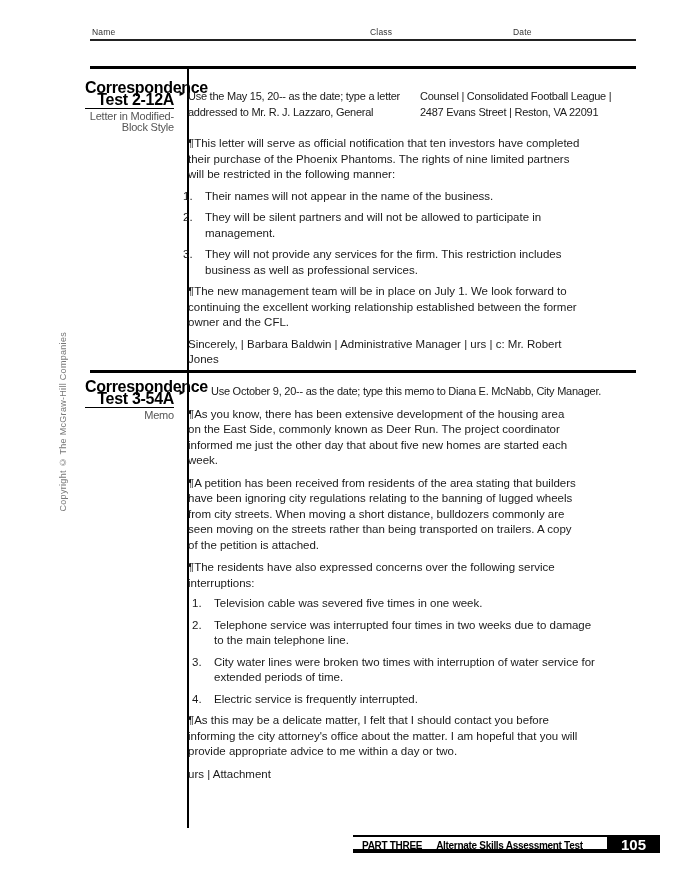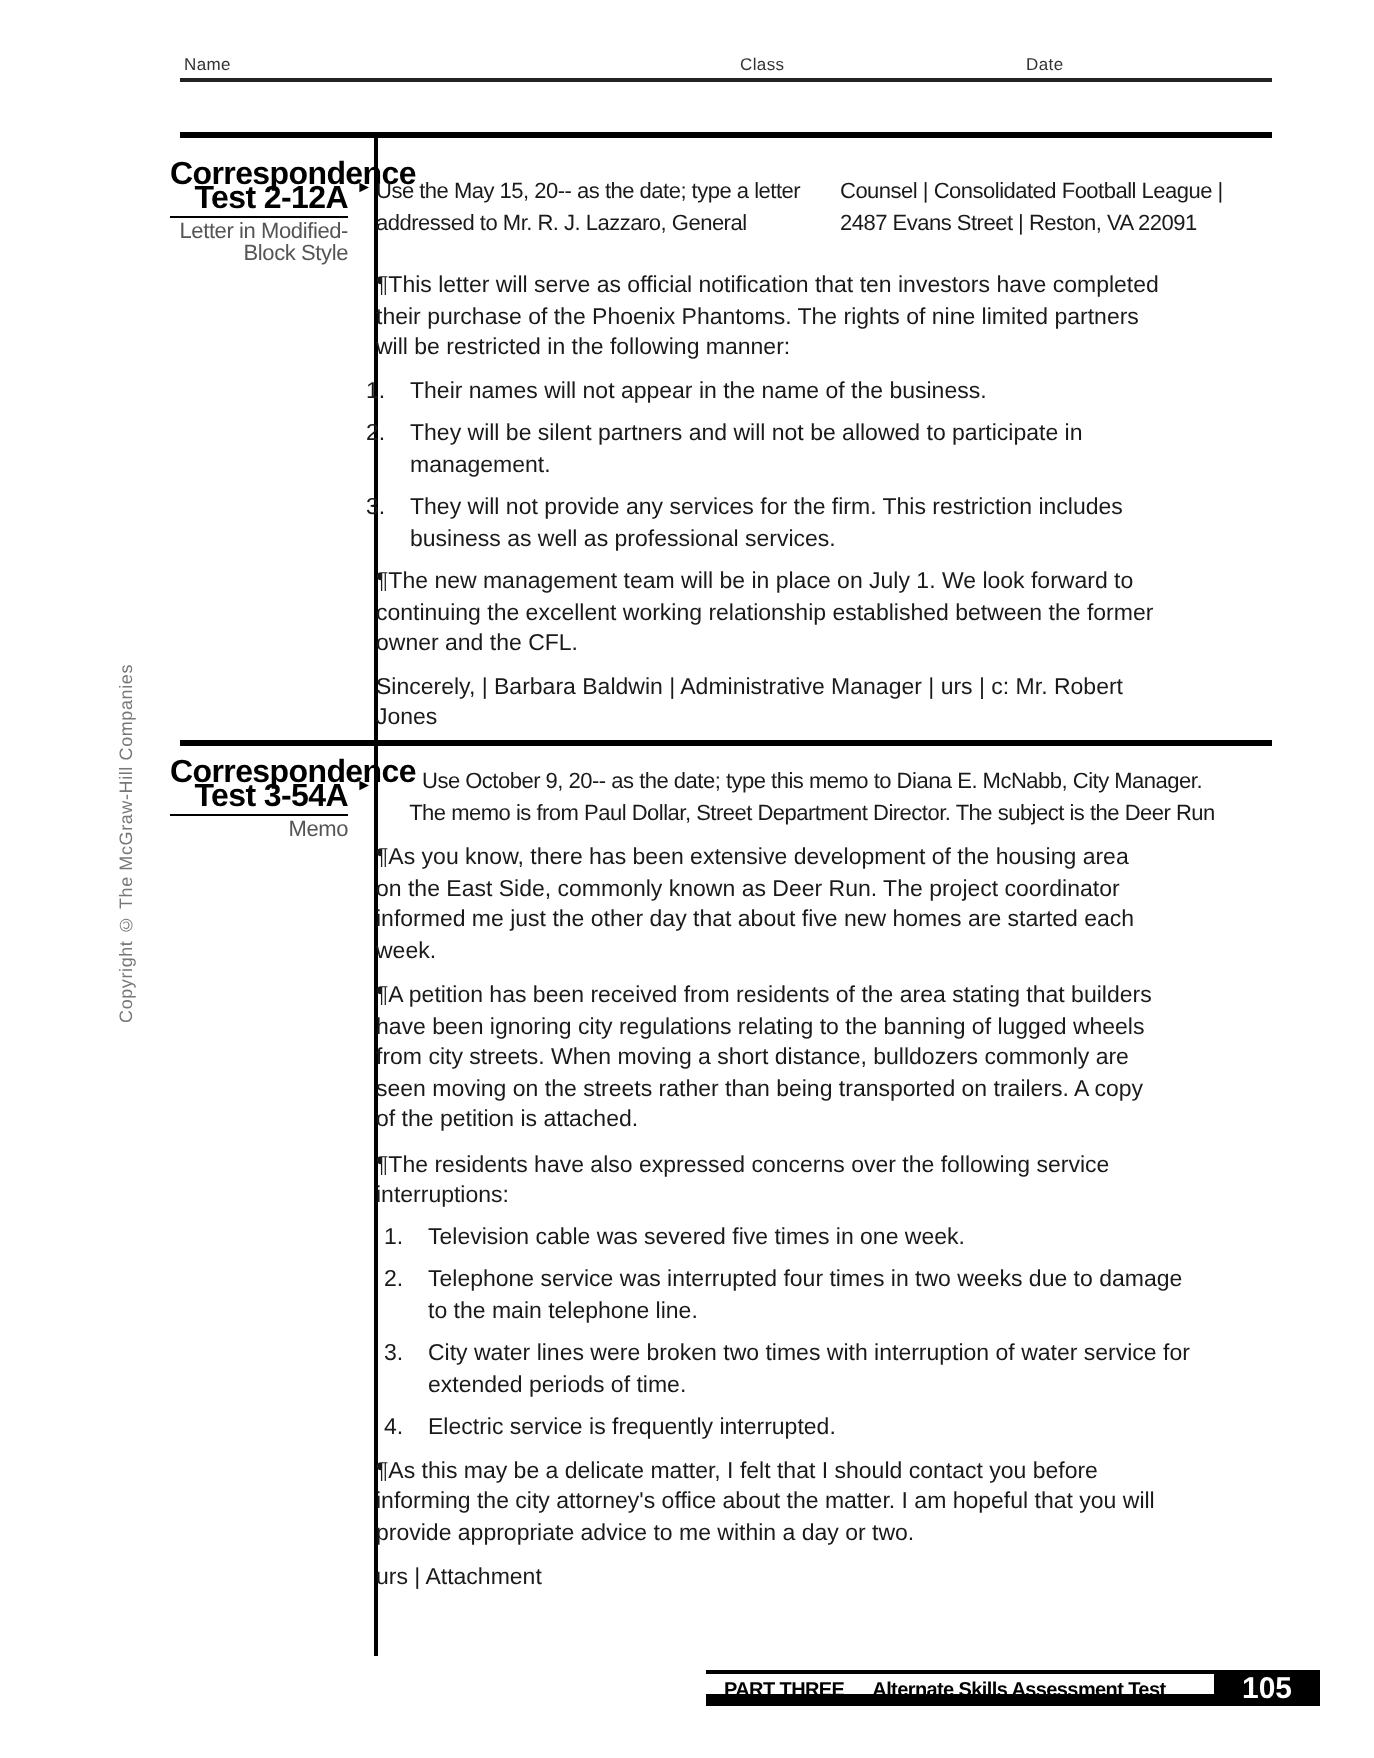--- a/index.html
+++ b/index.html
@@ -49,21 +49,21 @@
   .c2 .li { margin-left:4px; }
   .num { width:22px; flex:none; }
   .li-text { flex:1; }
   
   .footer {
     position:absolute; left:353px; top:835px; width:307px;
     border-top:2px solid #000; display:flex; align-items:stretch; height:16px;
   }
   .footer-left {
     flex:1; display:flex; gap:14px; padding:3px 0 0 9px;
-    border-bottom:6px solid #000000;
+    border-bottom:4px solid #000000;
     font-weight:bold; font-size:10px; letter-spacing:-0.3px; color:#000;
   }
   .pagebox {
     width:53px; flex:none; background:#000; color:#fff; text-align:center;
     font-weight:bold; font-size:15px; line-height:16px;
   }
 </style>
 </head>
 <body>
 
@@ -150,21 +150,20 @@
     <span class="pointer">►</span>
     <div class="side-rule"></div>
     <div class="side-sub">
       <div>Memo</div>
     </div>
   </div>
 
   <div class="content c2">
     <div class="p instr instr-memo">
         <div>Use October 9, 20-- as the date; type this memo to Diana E. McNabb, City Manager.</div>
-        <div>The memo is from Paul Dollar, Street Department Director. The subject is the Deer Run</div>
       </div>
     <div class="p">
         <div>¶As you know, there has been extensive development of the housing area</div>
         <div>on the East Side, commonly known as Deer Run. The project coordinator</div>
         <div>informed me just the other day that about five new homes are started each</div>
         <div>week.</div>
       </div>
     <div class="p">
         <div>¶A petition has been received from residents of the area stating that builders</div>
         <div>have been ignoring city regulations relating to the banning of lugged wheels</div>

